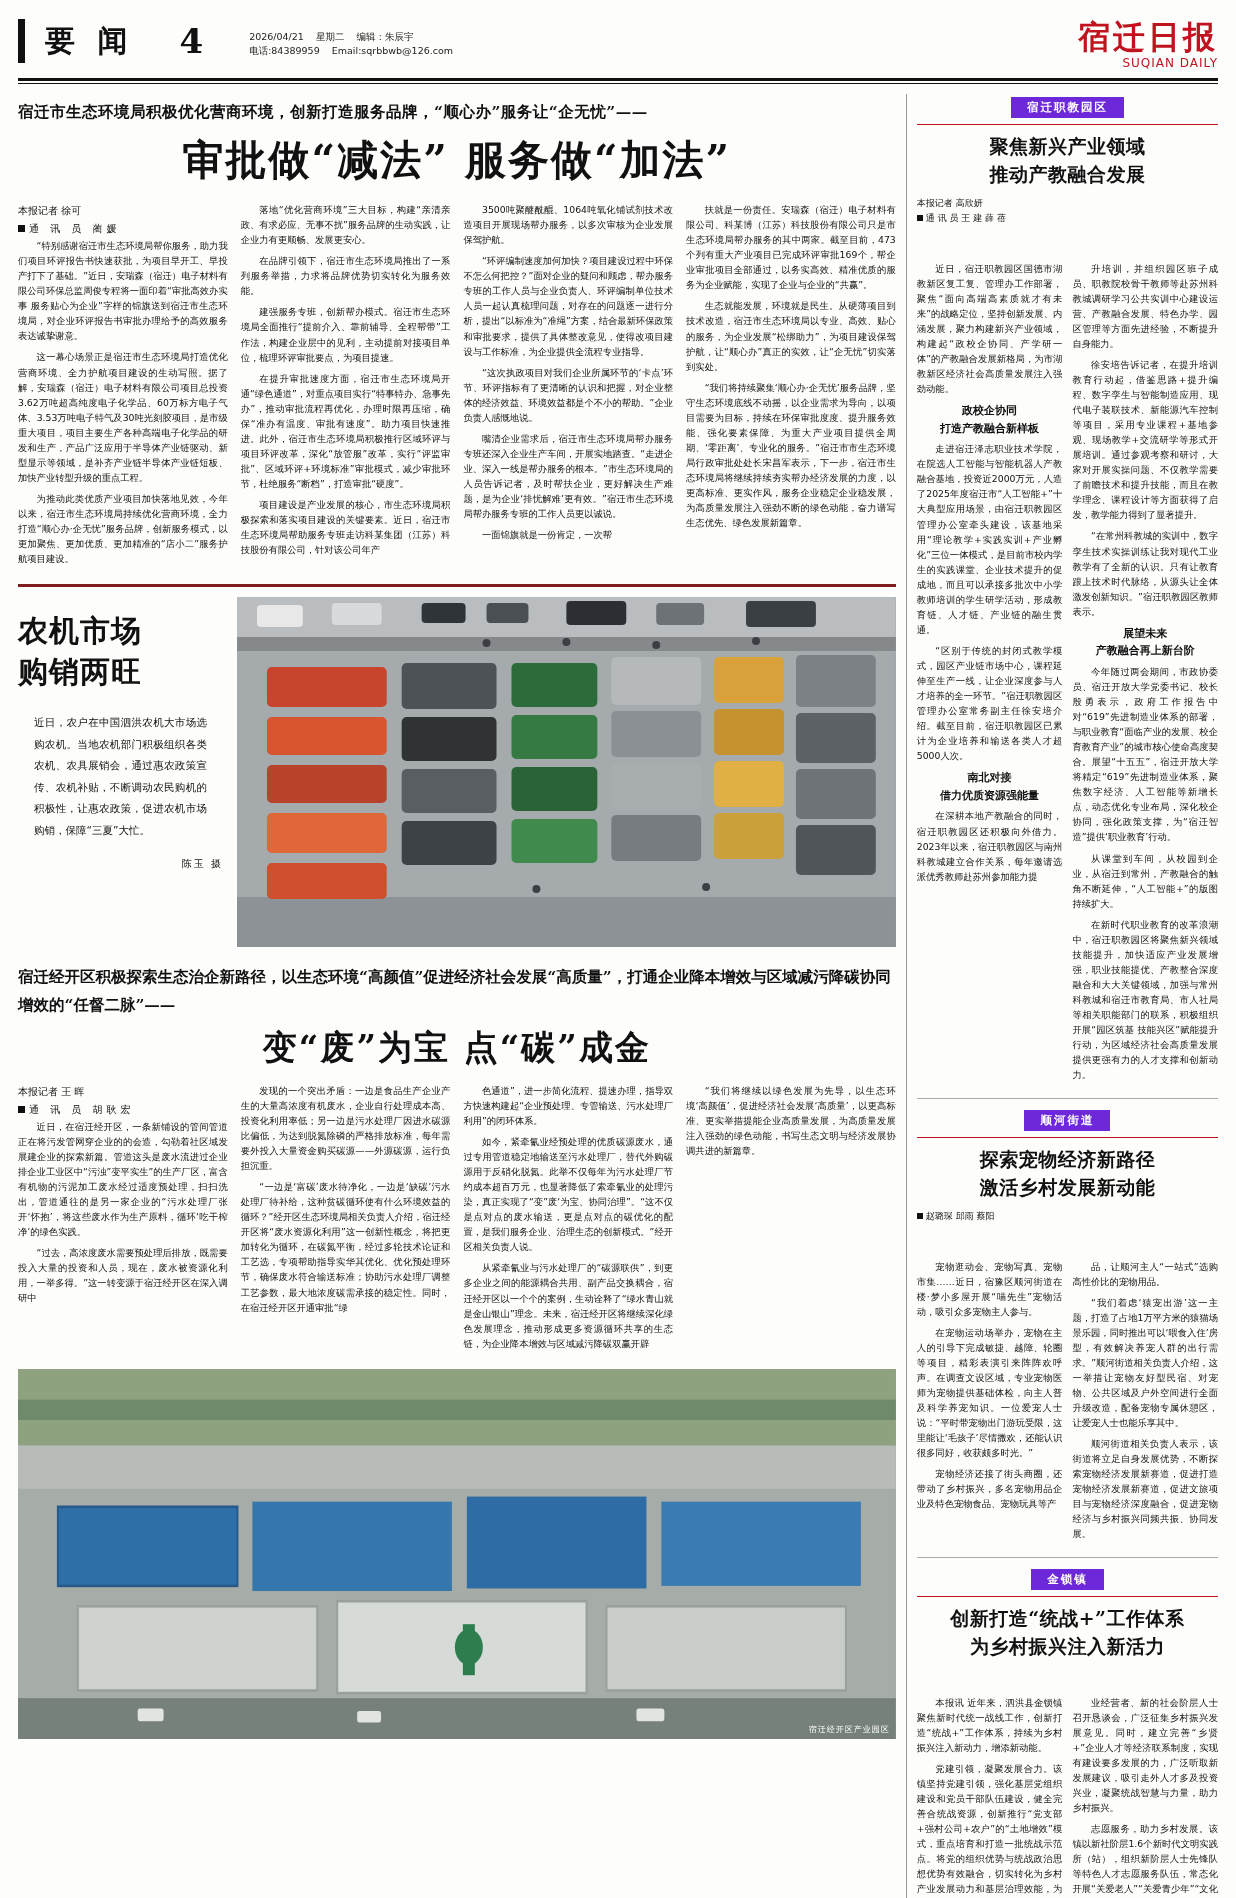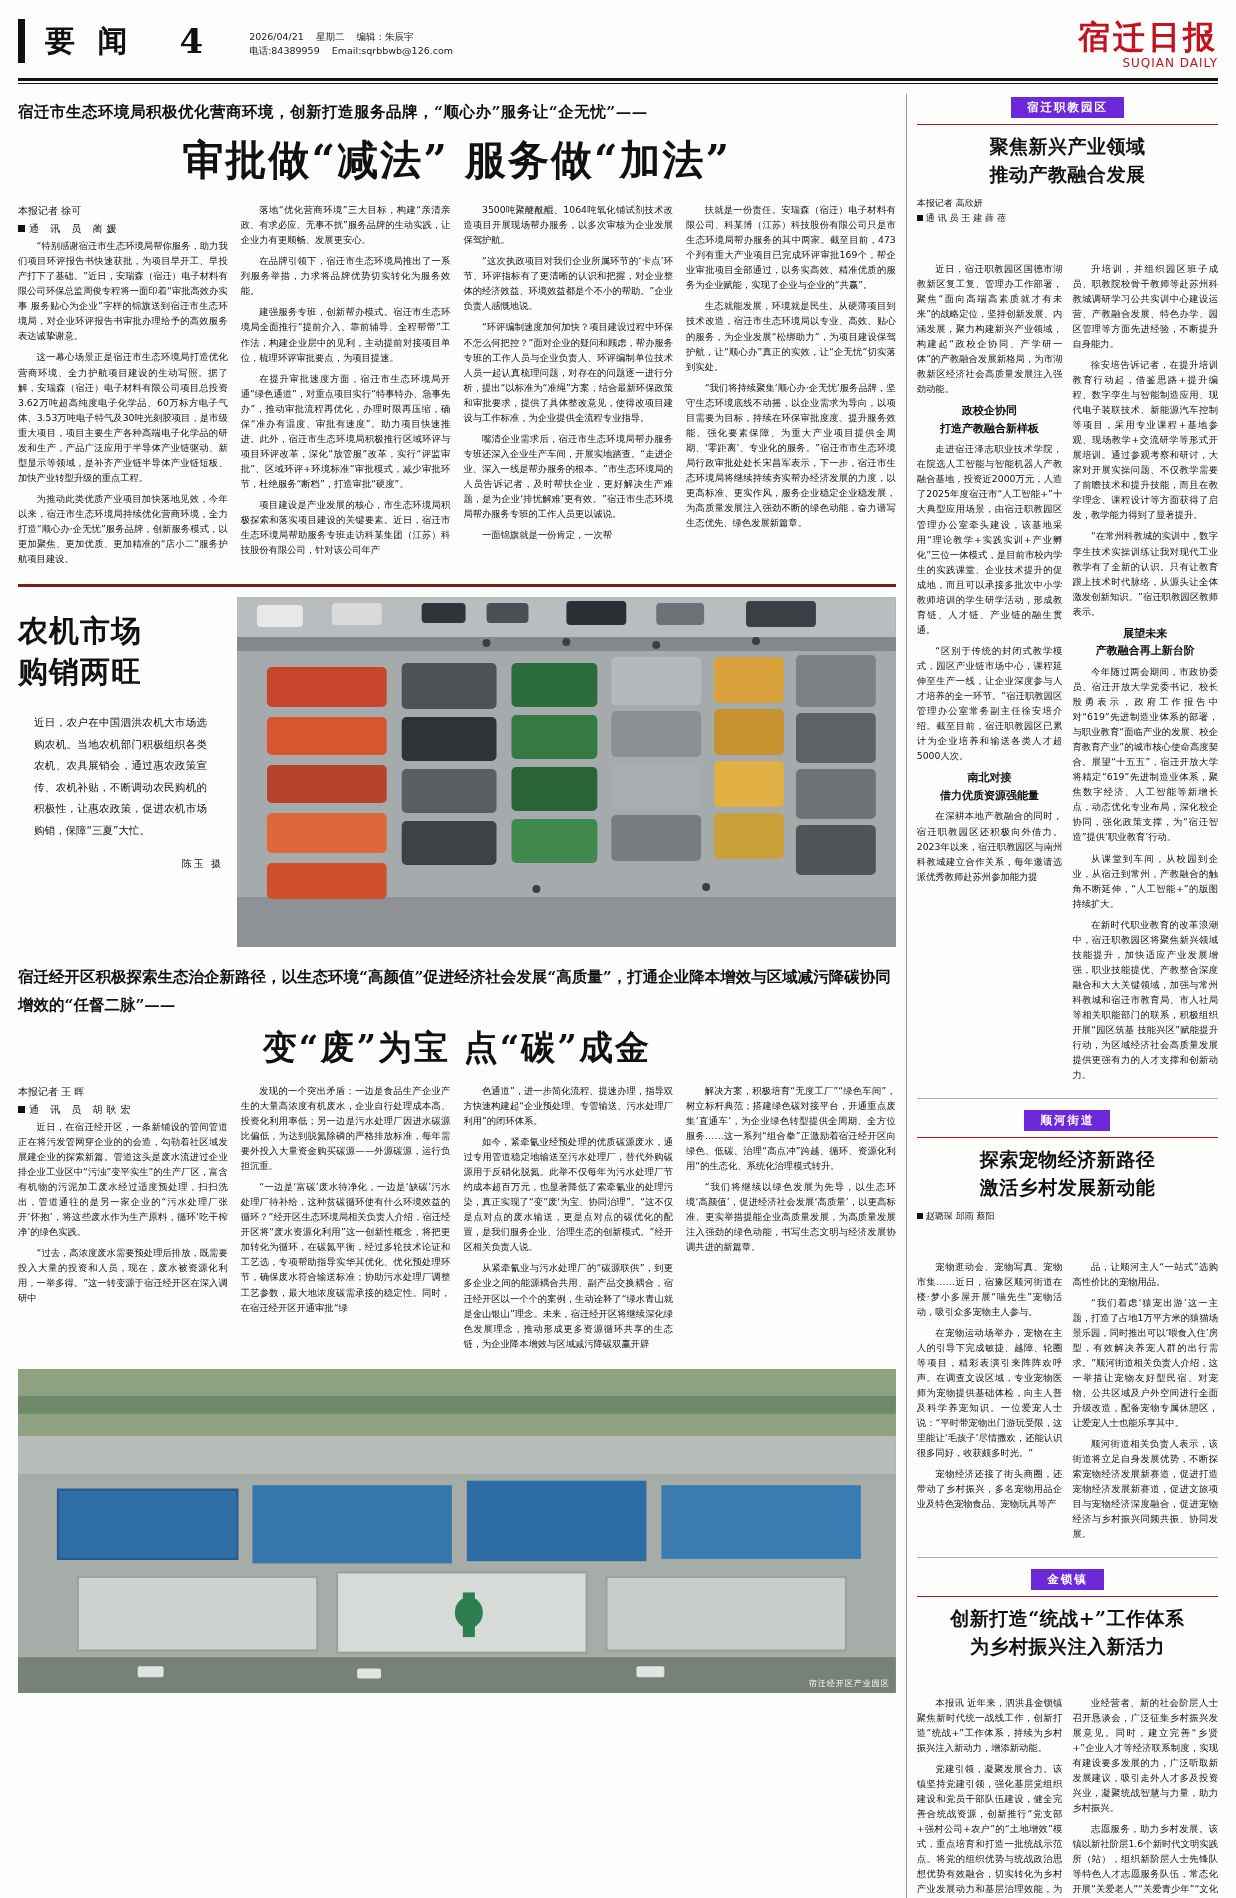--- a/index.html
+++ b/index.html
@@ -50,21 +50,21 @@
   .photo-cap p{font-size:10.5px;line-height:2.05;text-align:justify;margin:16px;}
   .photo-credit{font-size:10px;text-align:right;margin-top:16px;letter-spacing:2px;}
   .aerial1{flex:1;height:350px;position:relative;overflow:hidden;background:#8f9499;}
 
   
   .kicker2{font-family:"DejaVu Serif","Liberation Serif",serif;font-size:15.5px;font-weight:bold;
     line-height:1.8;margin:16px 0 6px 0;}
   .headline2{font-family:"DejaVu Serif","Liberation Serif",serif;font-size:34px;font-weight:bold;
     text-align:center;letter-spacing:2px;margin:6px 0 12px 0;}
 
-  .aerial2{height:324px;margin-top:12px;position:relative;overflow:hidden;background:#9aa0a2;}
+  .aerial2{height:370px;margin-top:12px;position:relative;overflow:hidden;background:#9aa0a2;}
   .ph-credit{position:absolute;right:6px;bottom:4px;font-size:8px;color:#fff;letter-spacing:1px;}
 
   
   .mod-tag{text-align:center;margin:2px 0 6px 0;}
   .mod-tag span{display:inline-block;background:#6d28d9;color:#fff;font-size:11.5px;
     padding:3px 16px;letter-spacing:2px;font-family:"DejaVu Serif",serif;font-weight:bold;}
   .mod-rule{height:1px;background:#c1121f;margin:0 0 8px 0;}
   .mod-title{font-family:"DejaVu Serif","Liberation Serif",serif;font-size:19px;font-weight:bold;
     text-align:center;line-height:1.45;margin:2px 0 8px 0;letter-spacing:0.5px;}
   .mod-byline{font-size:9px;line-height:1.7;margin-bottom:6px;}
@@ -129,22 +129,22 @@
             <p>落地“优化营商环境”三大目标，构建“亲清亲政、有求必应、无事不扰”服务品牌的生动实践，让企业力有更顺畅、发展更安心。</p>
             <p>在品牌引领下，宿迁市生态环境局推出了一系列服务举措，力求将品牌优势切实转化为服务效能。</p>
             <p>建强服务专班，创新帮办模式。宿迁市生态环境局全面推行“提前介入、靠前辅导、全程帮带”工作法，构建企业层中的见利，主动提前对接项目单位，梳理环评审批要点，为项目提速。</p>
             <p>在提升审批速度方面，宿迁市生态环境局开通“绿色通道”，对重点项目实行“特事特办、急事先办”，推动审批流程再优化，办理时限再压缩，确保“准办有温度、审批有速度”。助力项目快速推进。此外，宿迁市生态环境局积极推行区域环评与项目环评改革，深化“放管服”改革，实行“评监审批”、区域环评+环境标准”审批模式，减少审批环节，杜绝服务“断档”，打造审批“硬度”。</p>
             <p>项目建设是产业发展的核心，市生态环境局积极探索和落实项目建设的关键要素。近日，宿迁市生态环境局帮助服务专班走访科某集团（江苏）科技股份有限公司，针对该公司年产</p>
           </div>
         </div>
         <div class="col">
           <div class="txt">
             <p>3500吨聚醚酰醌、1064吨氧化铺试剂技术改造项目开展现场帮办服务，以多次审核为企业发展保驾护航。</p>
+            <p>“环评编制速度加何加快？项目建设过程中环保不怎么何把控？”面对企业的疑问和顾虑，帮办服务专班的工作人员与企业负责人、环评编制单位技术人员一起认真梳理问题，对存在的问题逐一进行分析，提出“以标准为“准绳”方案，结合最新环保政策和审批要求，提供了具体整改意见，使得改项目建设与工作标准，为企业提供全流程专业指导。</p>
             <p>“这次执政项目对我们企业所属环节的‘卡点’环节、环评指标有了更清晰的认识和把握，对企业整体的经济效益、环境效益都是个不小的帮助。”企业负责人感慨地说。</p>
-            <p>“环评编制速度加何加快？项目建设过程中环保不怎么何把控？”面对企业的疑问和顾虑，帮办服务专班的工作人员与企业负责人、环评编制单位技术人员一起认真梳理问题，对存在的问题逐一进行分析，提出“以标准为“准绳”方案，结合最新环保政策和审批要求，提供了具体整改意见，使得改项目建设与工作标准，为企业提供全流程专业指导。</p>
             <p>嘴清企业需求后，宿迁市生态环境局帮办服务专班还深入企业生产车间，开展实地踏查。“走进企业、深入一线是帮办服务的根本。”市生态环境局的人员告诉记者，及时帮扶企业，更好解决生产难题，是为企业‘排忧解难’更有效。”宿迁市生态环境局帮办服务专班的工作人员更以诚说。</p>
             <p>一面锦旗就是一份肯定，一次帮</p>
           </div>
         </div>
         <div class="col">
           <div class="txt">
             <p>扶就是一份责任。安瑞森（宿迁）电子材料有限公司、科某博（江苏）科技股份有限公司只是市生态环境局帮办服务的其中两家。截至目前，473个列有重大产业项目已完成环评审批169个，帮企业审批项目全部通过，以务实高效、精准优质的服务为企业赋能，实现了企业与企业的“共赢”。</p>
             <p>生态就能发展，环境就是民生。从硬薄项目到技术改造，宿迁市生态环境局以专业、高效、贴心的服务，为企业发展“松绑助力”，为项目建设保驾护航，让“顺心办”真正的实效，让“企无忧”切实落到实处。</p>
             <p>“我们将持续聚集‘顺心办·企无忧’服务品牌，坚守生态环境底线不动摇，以企业需求为导向，以项目需要为目标，持续在环保审批度度、提升服务效能、强化要素保障、为重大产业项目提供全周期、‘零距离’、专业化的服务。”宿迁市市生态环境局行政审批处处长宋昌军表示，下一步，宿迁市生态环境局将继续持续夯实帮办经济发展的力度，以更高标准、更实作风，服务企业稳定企业稳发展，为高质量发展注入强劲不断的绿色动能，奋力谱写生态优先、绿色发展新篇章。</p>
           </div>
@@ -236,21 +236,20 @@
         </div>
         <div class="col">
           <div class="txt">
             <p>色通道”，进一步简化流程、提速办理，指导双方快速构建起“企业预处理、专管输送、污水处理厂利用”的闭环体系。</p>
             <p>如今，紧牵氰业经预处理的优质碳源废水，通过专用管道稳定地输送至污水处理厂，替代外购碳源用于反硝化脱氮。此举不仅每年为污水处理厂节约成本超百万元，也显著降低了索牵氰业的处理污染，真正实现了“变”废‘为宝、协同治理”。“这不仅是点对点的废水输送，更是点对点的碳优化的配置，是我们服务企业、治理生态的创新模式。”经开区相关负责人说。</p>
             <p>从紧牵氰业与污水处理厂的“碳源联供”，到更多企业之间的能源耦合共用、副产品交换耦合，宿迁经开区以一个个的案例，生动诠释了“绿水青山就是金山银山”理念。未来，宿迁经开区将继续深化绿色发展理念，推动形成更多资源循环共享的生态链，为企业降本增效与区域减污降碳双赢开辟</p>
           </div>
         </div>
         <div class="col">
           <div class="txt">
-            <p>解决方案，积极培育“无度工厂”“绿色车间”，树立标杆典范；搭建绿色碳对接平台，开通重点废集‘直通车’，为企业绿色转型提供全周期、全方位服务……这一系列“组合拳”正激励着宿迁经开区向绿色、低碳、治理“高点冲”跨越、循环、资源化利用“的生态化、系统化治理模式转升。</p>
             <p>“我们将继续以绿色发展为先导，以生态环境‘高颜值’，促进经济社会发展‘高质量’，以更高标准、更实举措提能企业高质量发展，为高质量发展注入强劲的绿色动能，书写生态文明与经济发展协调共进的新篇章。</p>
           </div>
         </div>
       </div>
 
       <div class="aerial2">
         <svg width="100%" height="100%" viewBox="0 0 880 290" preserveAspectRatio="none">
           <rect x="0" y="0" width="880" height="290" fill="#9fa5a3"></rect>
           <rect x="0" y="0" width="880" height="60" fill="#8fa27f"></rect>
           <rect x="0" y="24" width="880" height="16" fill="#6f8a6a"></rect>

